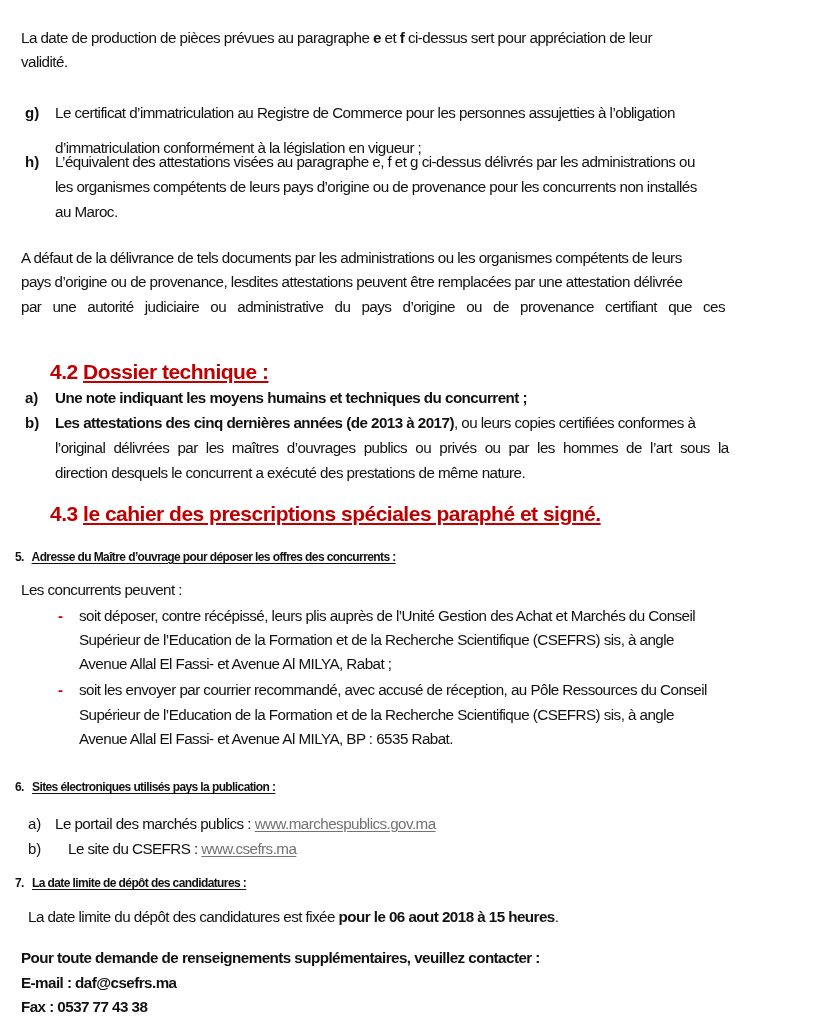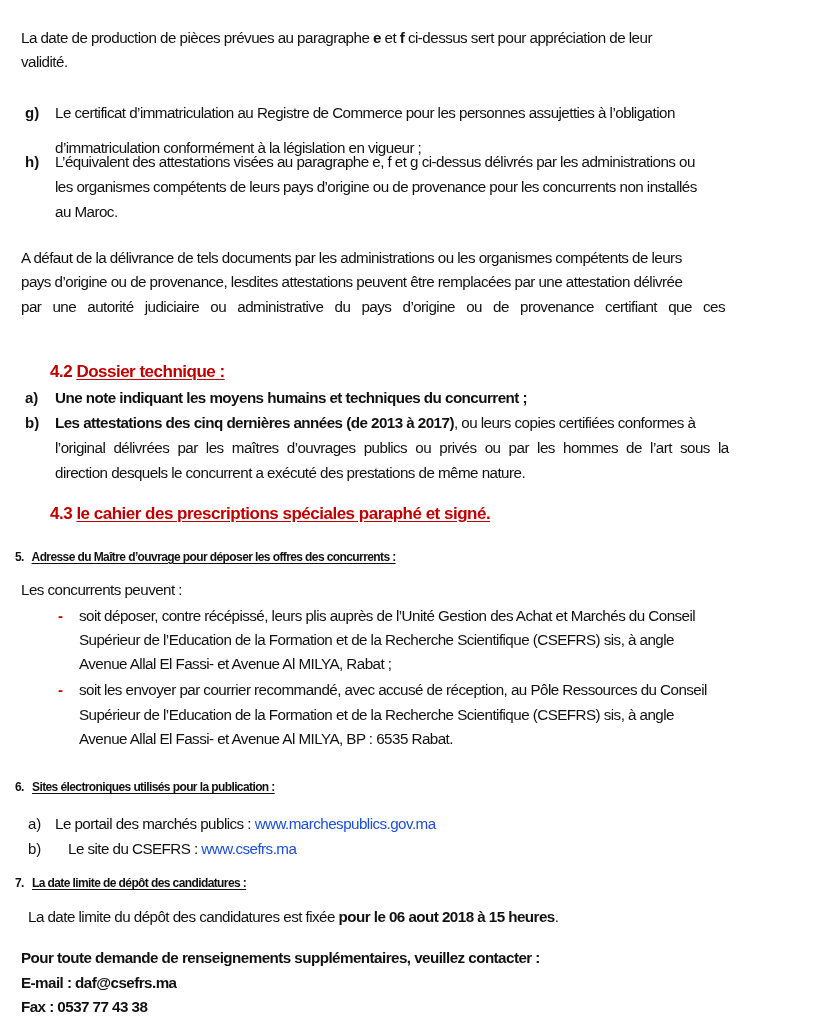--- a/index.html
+++ b/index.html
@@ -12,26 +12,26 @@
   .t {
     position: absolute; white-space: nowrap;
     font-size: 15.2px; line-height: 24px;
     font-family: "Liberation Sans", sans-serif;
     letter-spacing: -0.55px;
     transform-origin: left top;
   }
   .b { font-weight: bold; }
   .red { color: #c00000; }
   .u { text-decoration: underline; text-underline-offset: 2px; }
-  .link { color: #1d4ed8; text-underline-offset: 2px; }
+  .link { color: #737373; text-decoration: underline; text-underline-offset: 2px; }
   .marker { position: absolute; font-weight: bold; font-size: 15px; line-height: 24px; font-family: "Liberation Sans", sans-serif; }
   .marker-plain { position: absolute; font-size: 15px; line-height: 24px; font-family: "Liberation Sans", sans-serif; }
   .dash { position: absolute; color: #c00000; font-weight: bold; font-size: 15px; line-height: 24px; }
   .h { font-size: 12px; font-weight: bold; letter-spacing: -0.6px; }
-  .sub { font-size: 17px; font-weight: bold; letter-spacing: -0.5px; }
+  .sub { font-size: 21px; font-weight: bold; letter-spacing: -0.5px; }
 </style>
 </head>
 <body>
 
 <div class="page">
 
   <div class="t" style="left:21px; top:26px;">
     <span>La date de production de pièces prévues au paragraphe </span><span class="b">e</span><span> et </span><span class="b">f</span><span> ci-dessus sert pour appréciation de leur</span>
   </div>
   <div class="t" style="left:21px; top:50px;">validité.</div>
@@ -80,21 +80,21 @@
   <div class="t" style="left:79px; top:628px;">Supérieur de l’Education de la Formation et de la Recherche Scientifique (CSEFRS) sis, à angle</div>
   <div class="t" style="left:79px; top:652px;">Avenue Allal El Fassi- et Avenue Al MILYA, Rabat ;</div>
 
   <div class="dash" style="left:58px; top:678px;">-</div>
   <div class="t" style="left:79px; top:678px;">soit les envoyer par courrier recommandé, avec accusé de réception, au Pôle Ressources du Conseil</div>
   <div class="t" style="left:79px; top:703px;">Supérieur de l’Education de la Formation et de la Recherche Scientifique (CSEFRS) sis, à angle</div>
   <div class="t" style="left:79px; top:727px;">Avenue Allal El Fassi- et Avenue Al MILYA, BP : 6535 Rabat.</div>
 
   <div class="t h" style="left:15px; top:775px;">
     <span>6.</span>&nbsp;&nbsp;
-    <span class="u">Sites électroniques utilisés pour la publication :</span>
+    <span class="u">Sites électroniques utilisés pays la publication :</span>
   </div>
 
   <div class="marker-plain" style="left:28px; top:812px;">a)</div>
   <div class="t" style="left:55px; top:812px;">
     <span>Le portail des marchés publics : </span><a class="link">www.marchespublics.gov.ma</a>
   </div>
 
   <div class="marker-plain" style="left:28px; top:837px;">b)</div>
   <div class="t" style="left:55px; top:837px;margin-left:13px;">
     <span>Le site du CSEFRS : </span><a class="link">www.csefrs.ma</a>

